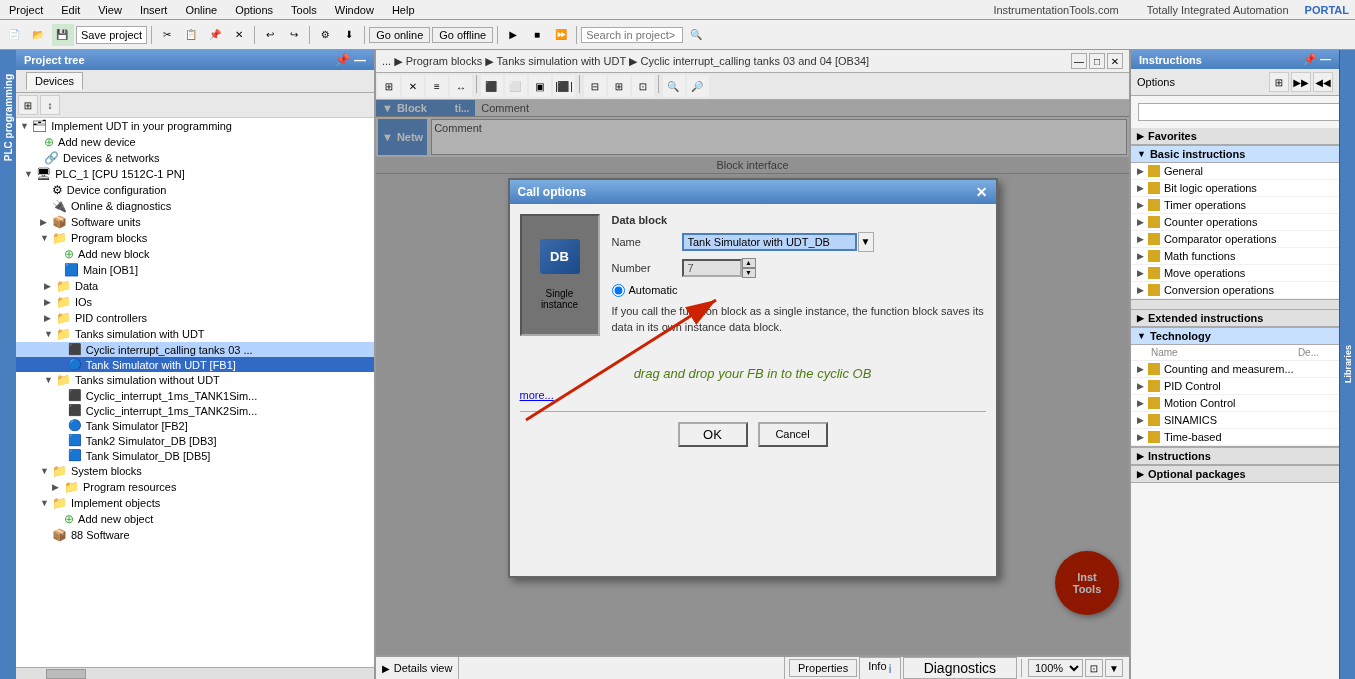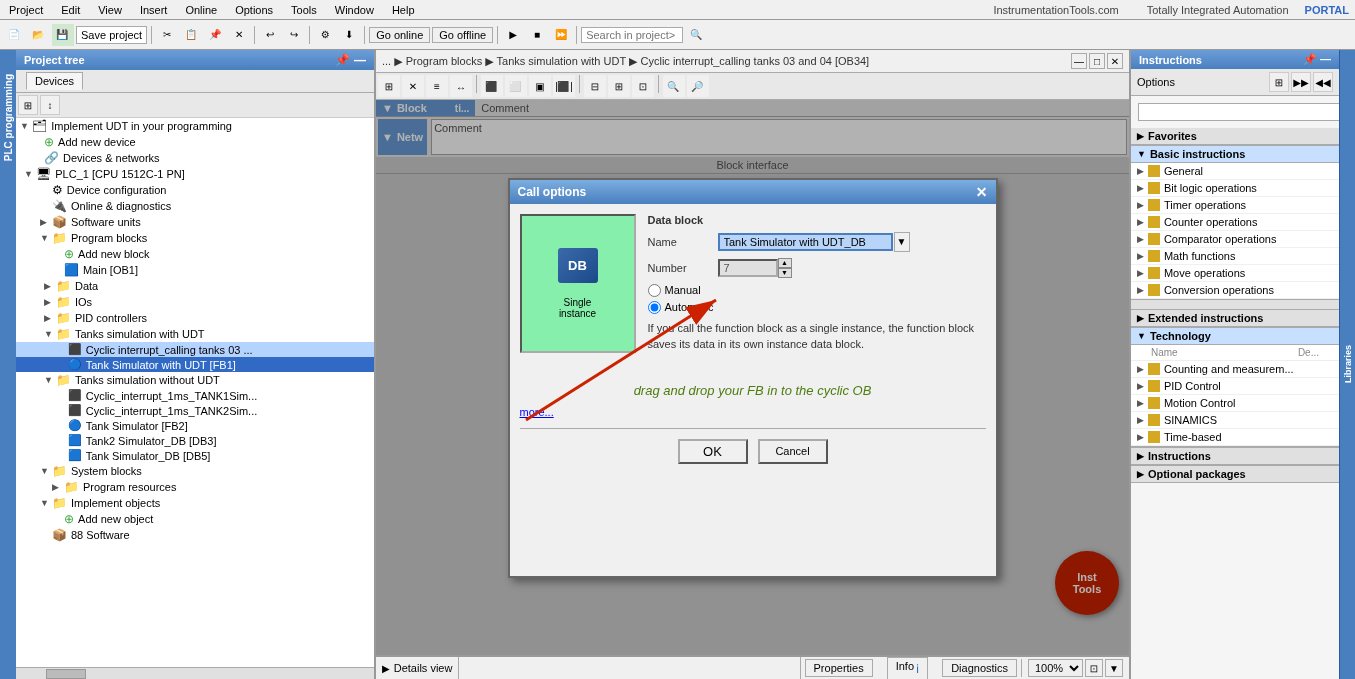--- a/index.html
+++ b/index.html
@@ -61,21 +61,21 @@
     .instr-item .arrow { margin-right: 4px; font-size: 9px; color: #555; }
     .rt-btn { width: 20px; height: 20px; background: #f0f0f0; border: 1px solid #ccc; cursor: pointer; display: flex; align-items: center; justify-content: center; font-size: 10px; }
 
     
     .modal-overlay { position: absolute; top: 0; left: 0; right: 0; bottom: 0; background: rgba(0,0,0,0.3); z-index: 100; display: flex; align-items: center; justify-content: center; }
     .modal { background: #f0f0f0; border: 2px solid #666; box-shadow: 4px 4px 8px rgba(0,0,0,0.4); width: 490px; min-height: 400px; position: relative; }
     .modal-header { background: linear-gradient(180deg, #7baee0 0%, #4a7fbf 100%); color: white; padding: 4px 8px; font-size: 12px; font-weight: bold; display: flex; align-items: center; justify-content: space-between; }
     .modal-close { color: white; cursor: pointer; font-size: 14px; font-weight: bold; }
     .modal-body { display: flex; flex-direction: column; padding: 10px; }
     .modal-content-row { display: flex; gap: 12px; }
-    .modal-left { display: flex; flex-direction: column; align-items: center; padding: 8px; border: 2px inset #aaa; background: #86efac; width: 116px; min-height: 90px; justify-content: center; }
+    .modal-left { display: flex; flex-direction: column; align-items: center; padding: 8px; border: 2px inset #aaa; background: #737373; width: 80px; min-height: 90px; justify-content: center; }
     .db-icon { width: 40px; height: 45px; position: relative; margin-bottom: 4px; }
     .db-icon-body { width: 40px; height: 35px; background: linear-gradient(135deg, #3a6aaa 0%, #1a4a8a 100%); border-radius: 3px; display: flex; align-items: center; justify-content: center; color: white; font-size: 11px; font-weight: bold; }
     .db-icon-label { font-size: 10px; text-align: center; }
     .modal-right { flex: 1; }
     .modal-section-title { font-size: 11px; font-weight: bold; margin-bottom: 6px; color: #333; }
     .form-row { display: flex; align-items: center; margin-bottom: 6px; }
     .form-label { width: 70px; font-size: 11px; color: #333; }
     .form-input { border: 2px inset #aaa; background: white; padding: 1px 4px; font-size: 11px; width: 160px; }
     .form-input-small { border: 2px inset #aaa; background: #e0e0e0; padding: 1px 4px; font-size: 11px; width: 60px; color: #555; }
     .spin-btn { display: flex; flex-direction: column; }
@@ -430,24 +430,20 @@
                     <span class="form-label">Number</span>
                     <input class="form-input-small" value="7" style="">
                     <div class="spin-btn">
                       <button class="spin-up">▲</button>
                       <button class="spin-down">▼</button>
                     </div>
                   </div>
 
                   <div class="radio-group">
                     <label class="radio-item">
-                      <input type="radio" name="db-mode" style="">
-                      <span>Manual</span>
-                    </label>
-                    <label class="radio-item">
                       <input type="radio" name="db-mode" checked="" style="">
                       <span>Automatic</span>
                     </label>
                   </div>
 
                   <div class="modal-desc">If you call the function block as a single instance, the function block saves its data in its own instance data block.</div>
                 </div>
               </div>
 
               <div style="color:#4d7c0f;font-size:13px;font-style:italic;margin-top:30px;text-align:center;">drag and drop your FB in to the cyclic OB</div>
@@ -479,27 +475,27 @@
         </div>
 
       </div>
 
       <div style="display:flex;align-items:center;background:#f0f0f0;border-top:2px solid #999;height:24px;">
         <div style="display:flex;align-items:center;gap:4px;padding:0 6px;border-right:1px solid #aaa;height:100%;">
           <span style="font-size:10px;cursor:pointer;">▶</span>
           <span>Details view</span>
         </div>
         <div style="margin-left:auto;display:flex;align-items:center;height:100%;">
-          <div style="display:flex;align-items:center;gap:14px;padding:0 4px;border-left:1px solid #aaa;">
+          <div style="display:flex;align-items:center;gap:2px;padding:0 4px;border-left:1px solid #aaa;">
             <button style="padding:2px 8px;font-size:11px;background:#f0f0f0;border:1px solid #aaa;cursor:pointer;">Properties</button>
             <button style="padding:2px 8px;font-size:11px;background:#f0f0f0;border:1px solid #aaa;cursor:pointer;display:flex;align-items:flex-start;gap:2px;">
               <span>Info</span>
               <span style="color:#316ac5;font-size:12px;">ℹ</span>
             </button>
-            <button style="padding:2px 8px;font-size:11px;background:#f0f0f0;border:1px solid #aaa;cursor:pointer;">Diagnostics</button>
+            <button style="padding:2px 20px;font-size:14px;background:#f0f0f0;border:1px solid #aaa;cursor:pointer;">Diagnostics</button>
           </div>
           <div style="padding:0 6px;border-left:1px solid #aaa;display:flex;align-items:center;gap:2px;">
             <select class="zoom-select">
               <option>100%</option>
             </select>
             <button style="width:18px;height:18px;background:#f0f0f0;border:1px solid #aaa;cursor:pointer;font-size:10px;">⊡</button>
             <button style="width:18px;height:18px;background:#f0f0f0;border:1px solid #aaa;cursor:pointer;font-size:10px;">▼</button>
           </div>
         </div>
       </div>

